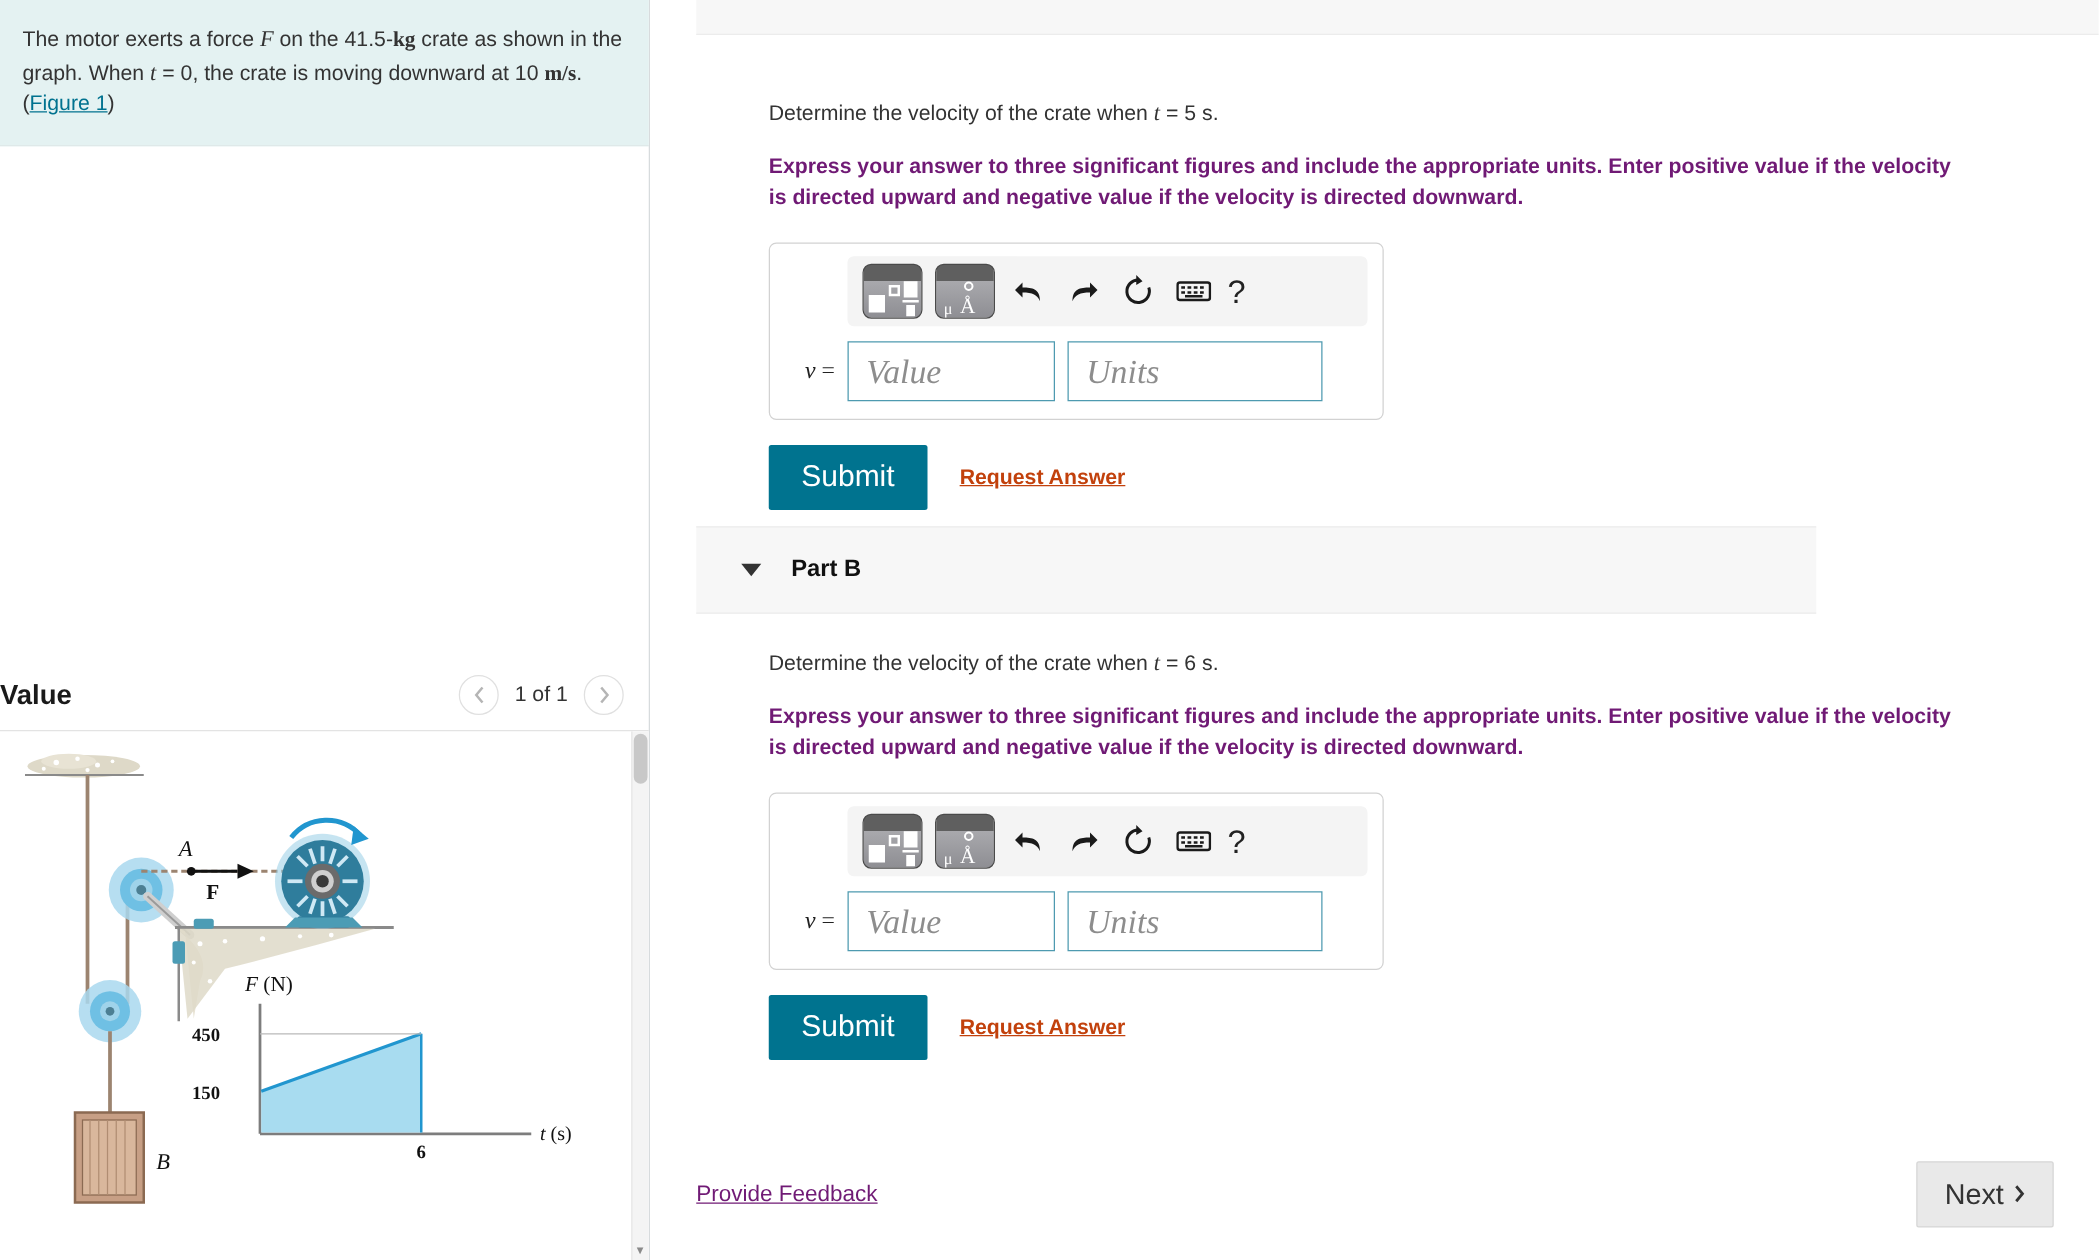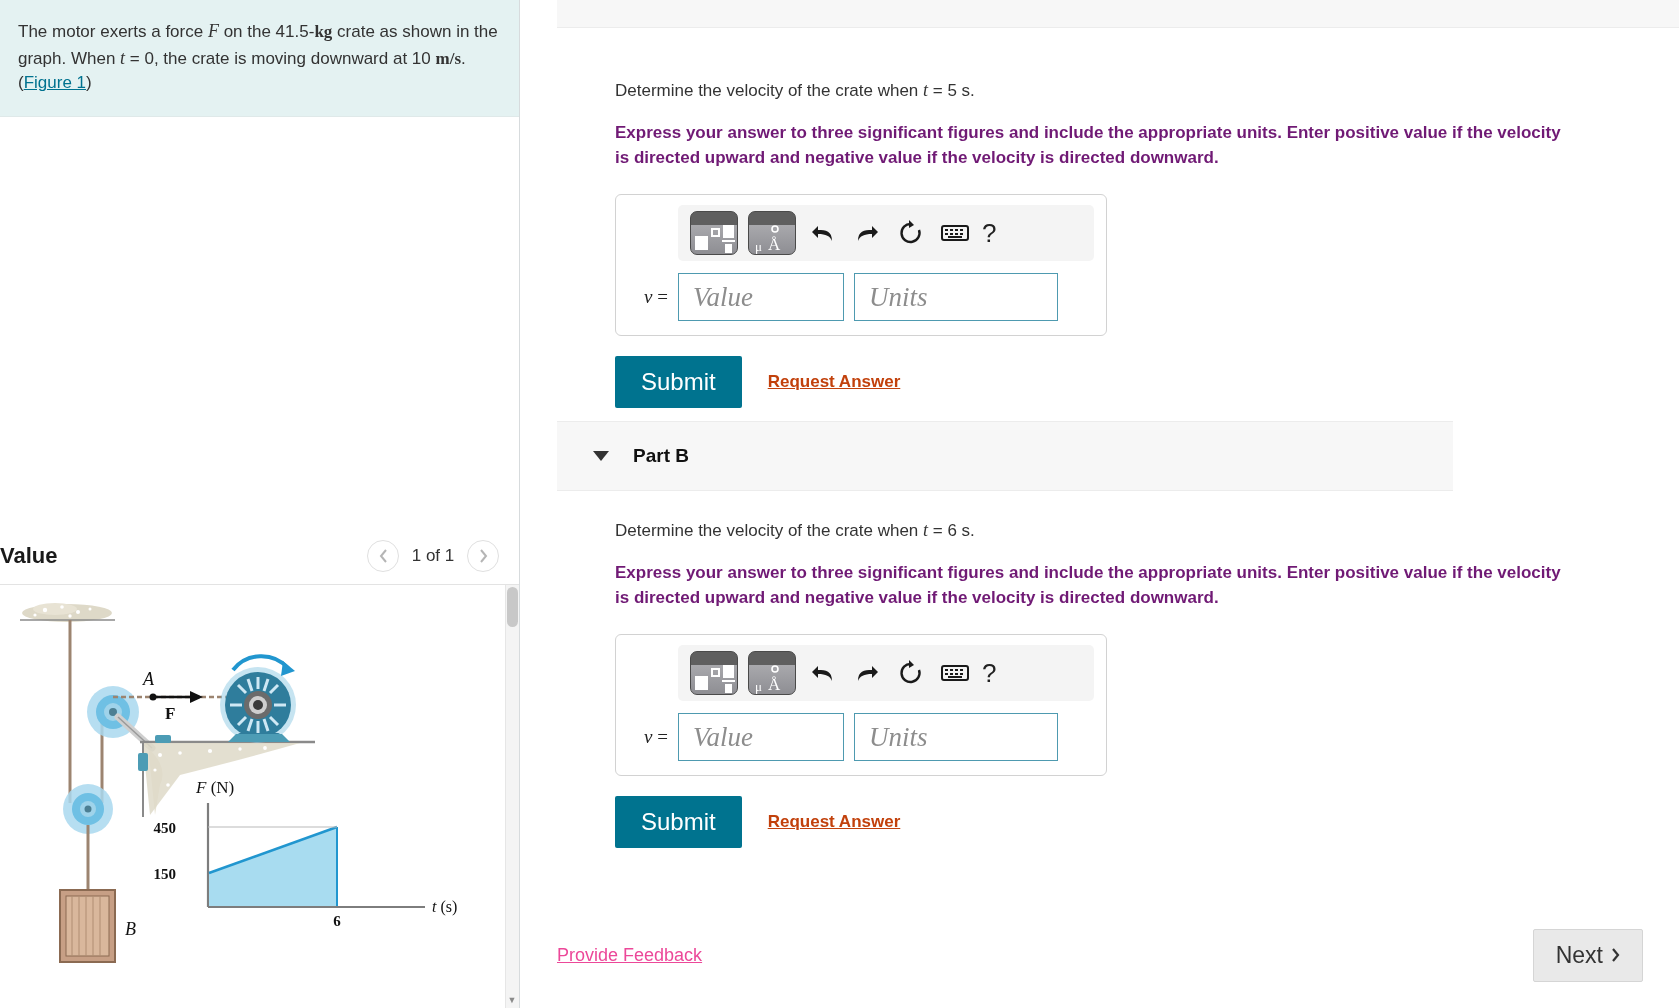--- a/index.html
+++ b/index.html
@@ -158,21 +158,21 @@
     text-decoration: underline; cursor: pointer;
   }
 
   
   .footer {
     position: absolute; left: 0; bottom: 0; width: 1158px; height: 86px;
     display: flex; align-items: center; justify-content: space-between;
     padding: 0 36px 20px 36px;
   }
   .feedback-link {
-    font-size: 18px; color: #ec4899; text-decoration: underline; cursor: pointer;
+    font-size: 18px; color: #701a75; text-decoration: underline; cursor: pointer;
   }
   .next-btn {
     background: #e9e9e9; color: #333; border: 1px solid #d5d5d5;
     font-size: 23px; padding: 12px 22px; cursor: pointer;
     display: flex; align-items: center; gap: 8px; border-radius: 2px;
   }
 
   
   .fig-svg { position: absolute; left: 0; top: 0; }
 </style>

